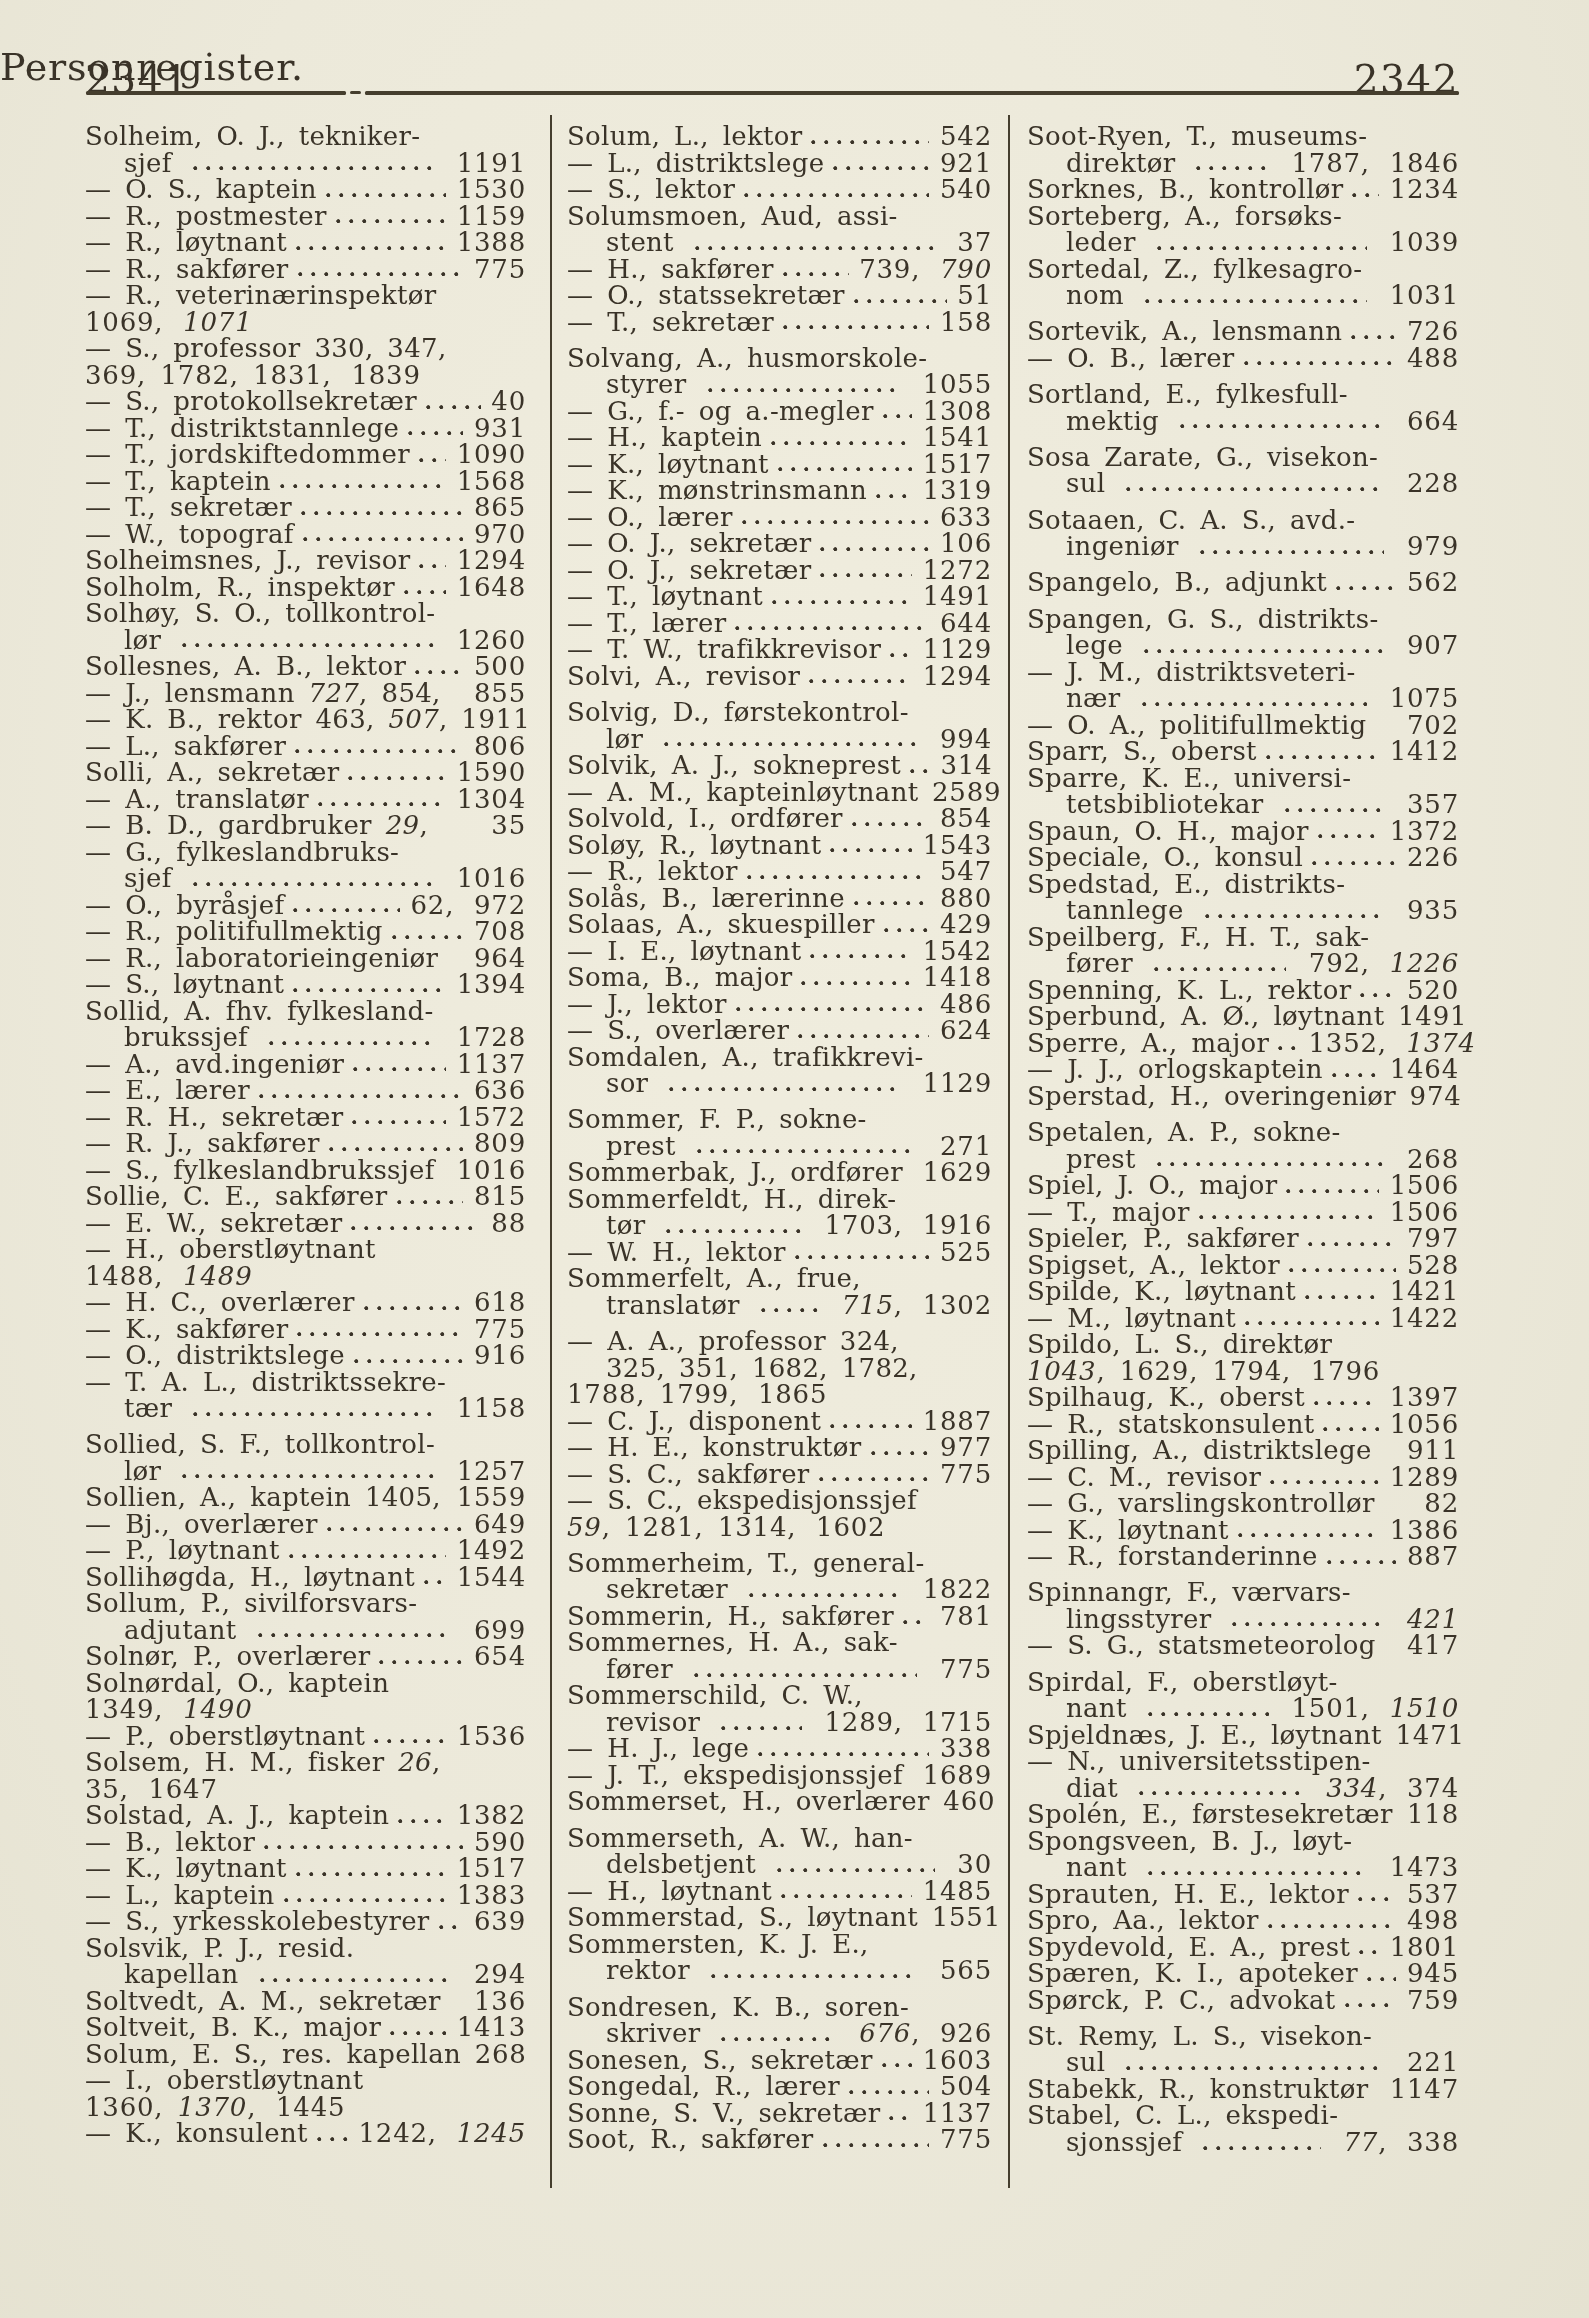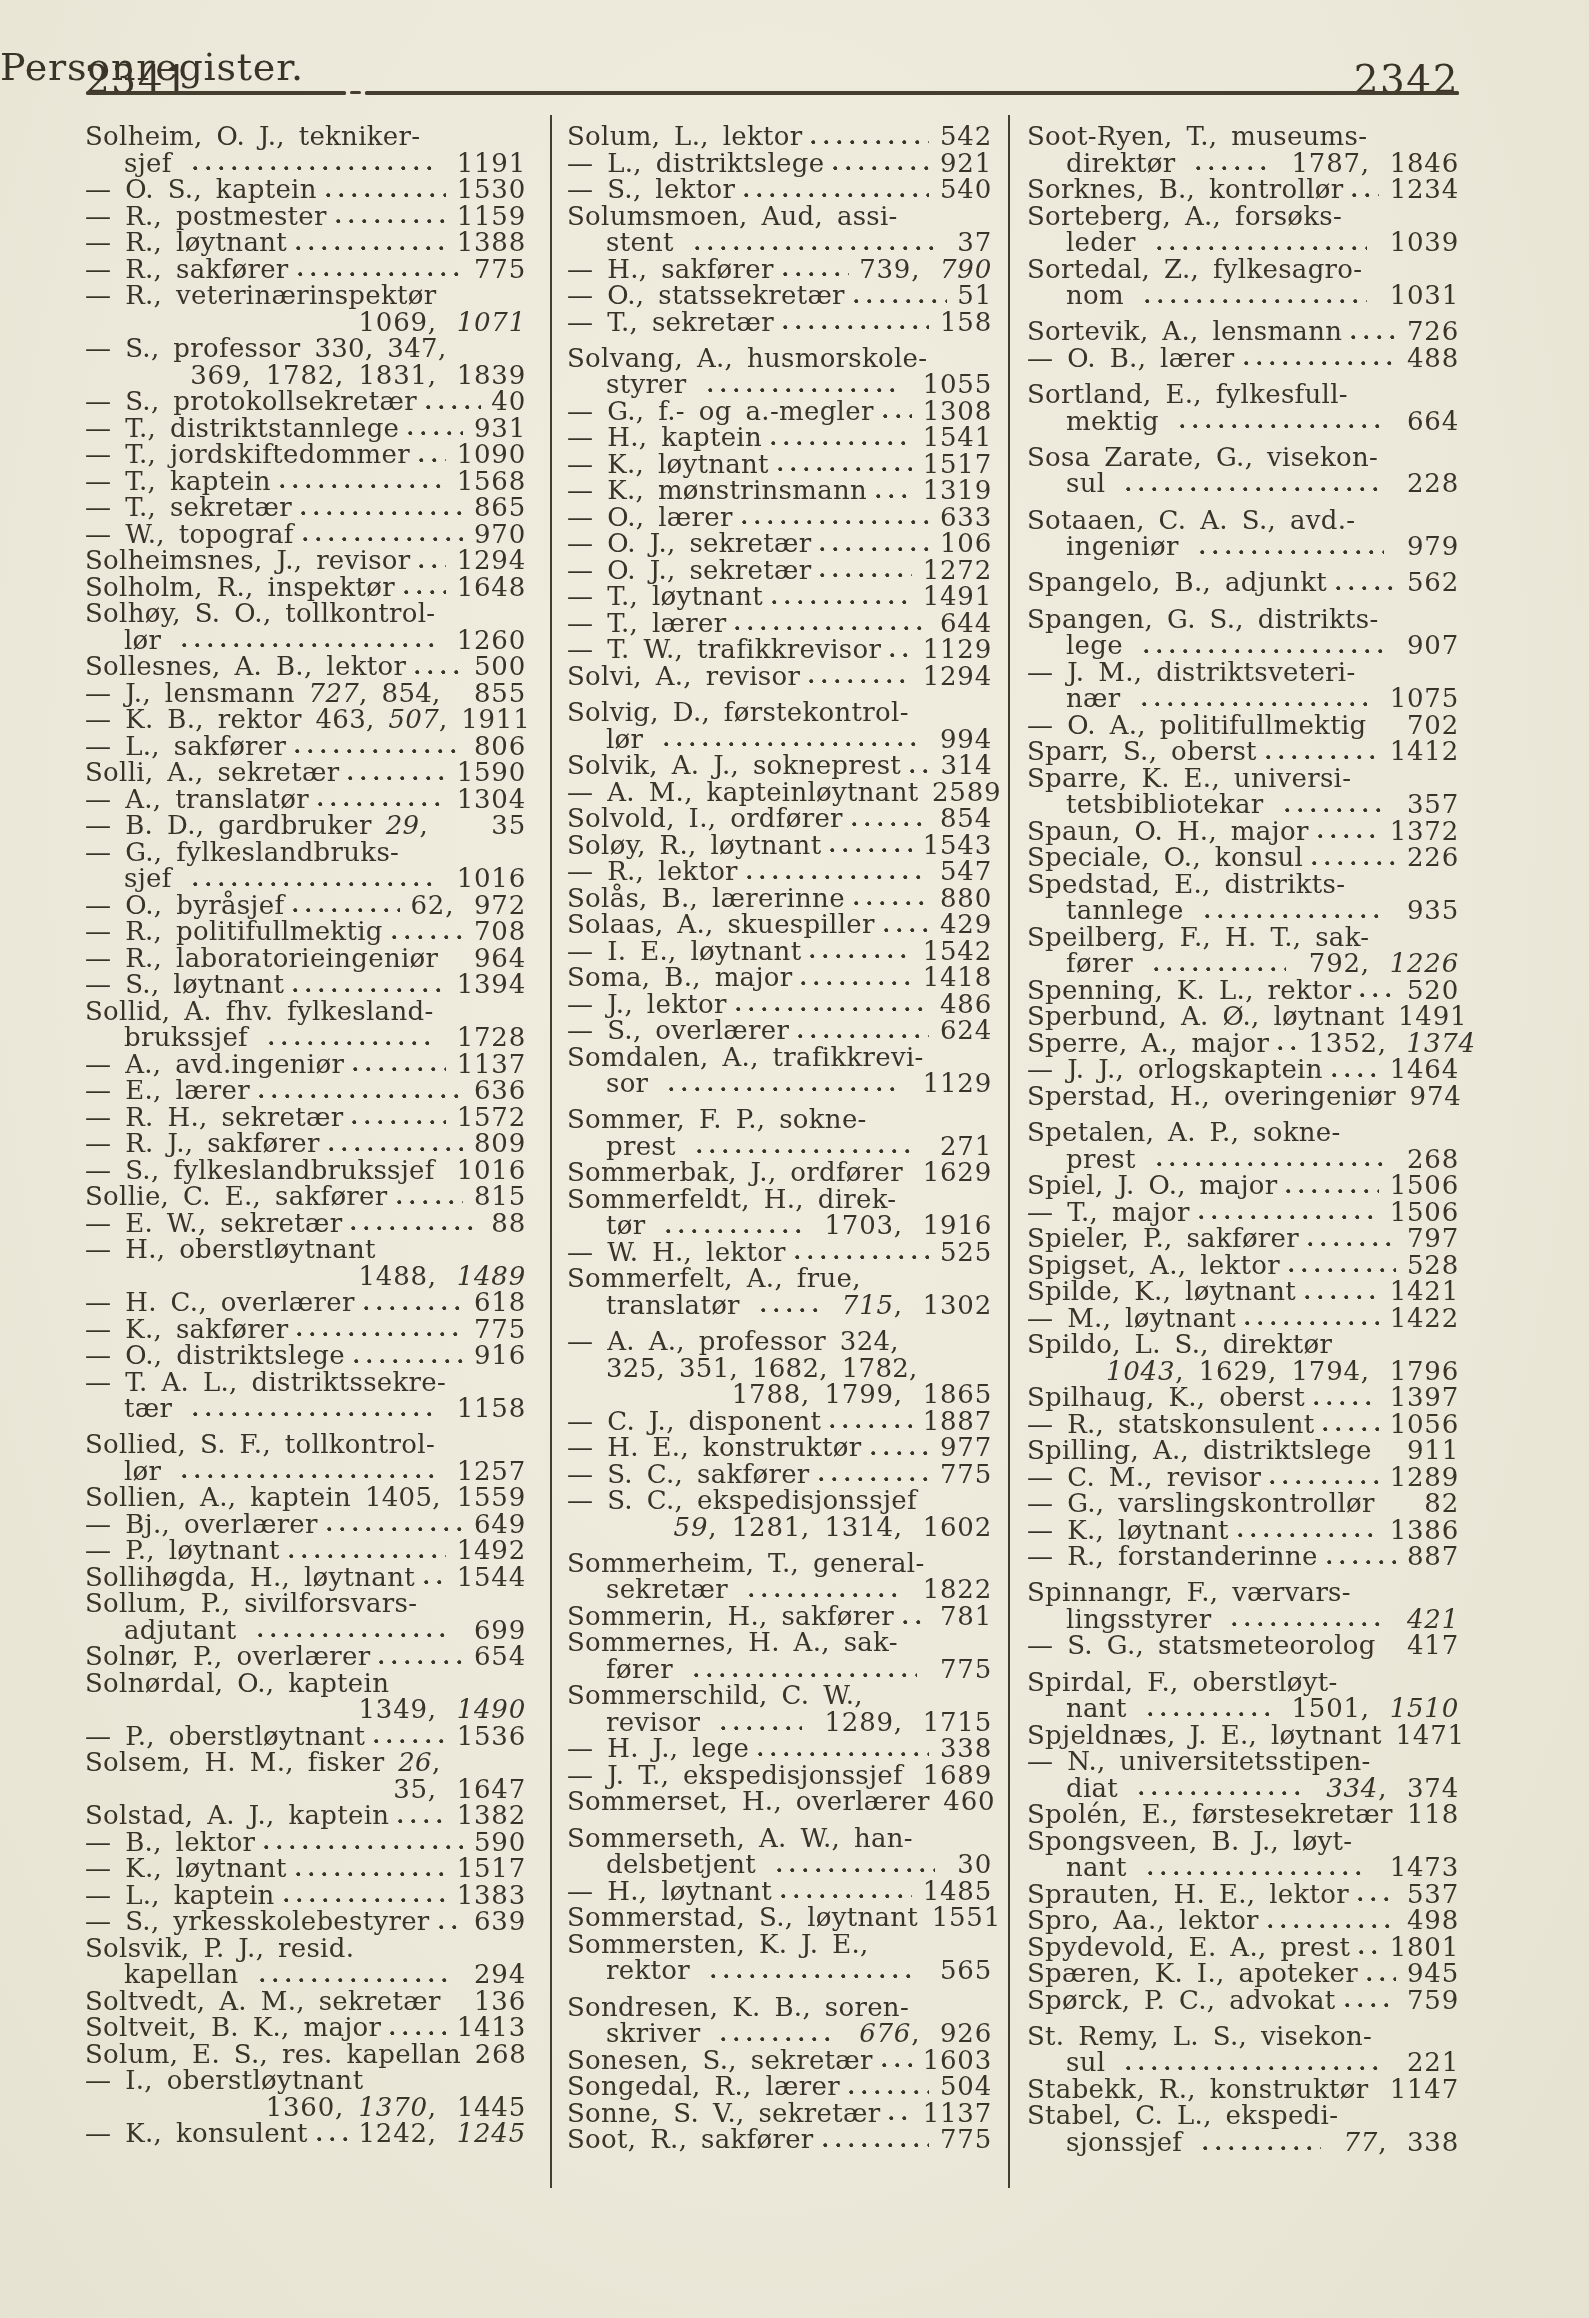--- a/index.html
+++ b/index.html
@@ -43,21 +43,21 @@
     position:absolute;top:123px;
     font-size:26px;line-height:26.5px;
     word-spacing:5.3px;letter-spacing:0.3px;
   }
   #col-0{left:85px;width:441px;}
   #col-1{left:567px;width:425px;}
   #col-2{left:1027px;width:432px;}
   .entry.gap{margin-top:9.8px;}
   .line{display:flex;align-items:baseline;}
   .line.cont{padding-left:39px;gap:12px;}
-  .line.rrun{justify-content:flex-end;}
+  .line.rrun{}
   .t{flex:0 0 auto;white-space:pre-wrap;}
   .sp{flex:1 1 auto;min-width:13.6px;}
   .lead{
     flex:1 1 auto;min-width:19.7px;
     align-self:stretch;
     margin:0 10.6px 0 9px;
     background-image:radial-gradient(circle at 2.3px 2.3px, var(--ink) 1.7px, rgba(58,51,40,0) 2.3px);
     background-size:13px 5.3px;
     background-repeat:repeat-x;
     background-position:0 16.6px;

